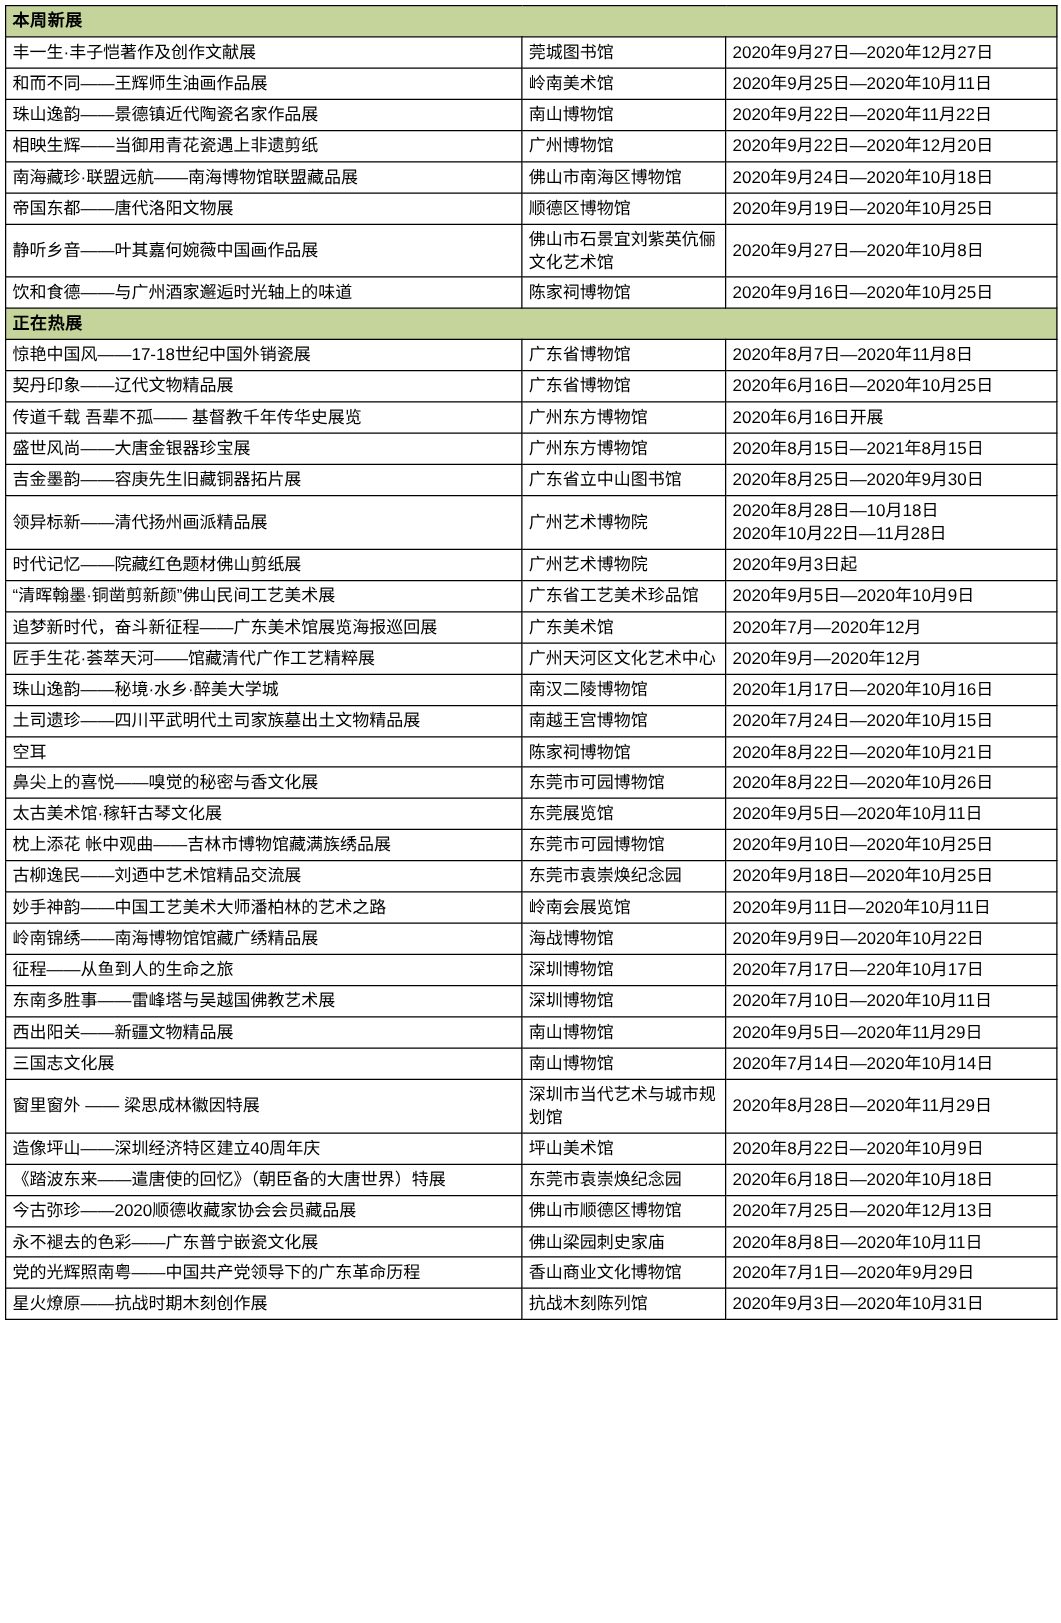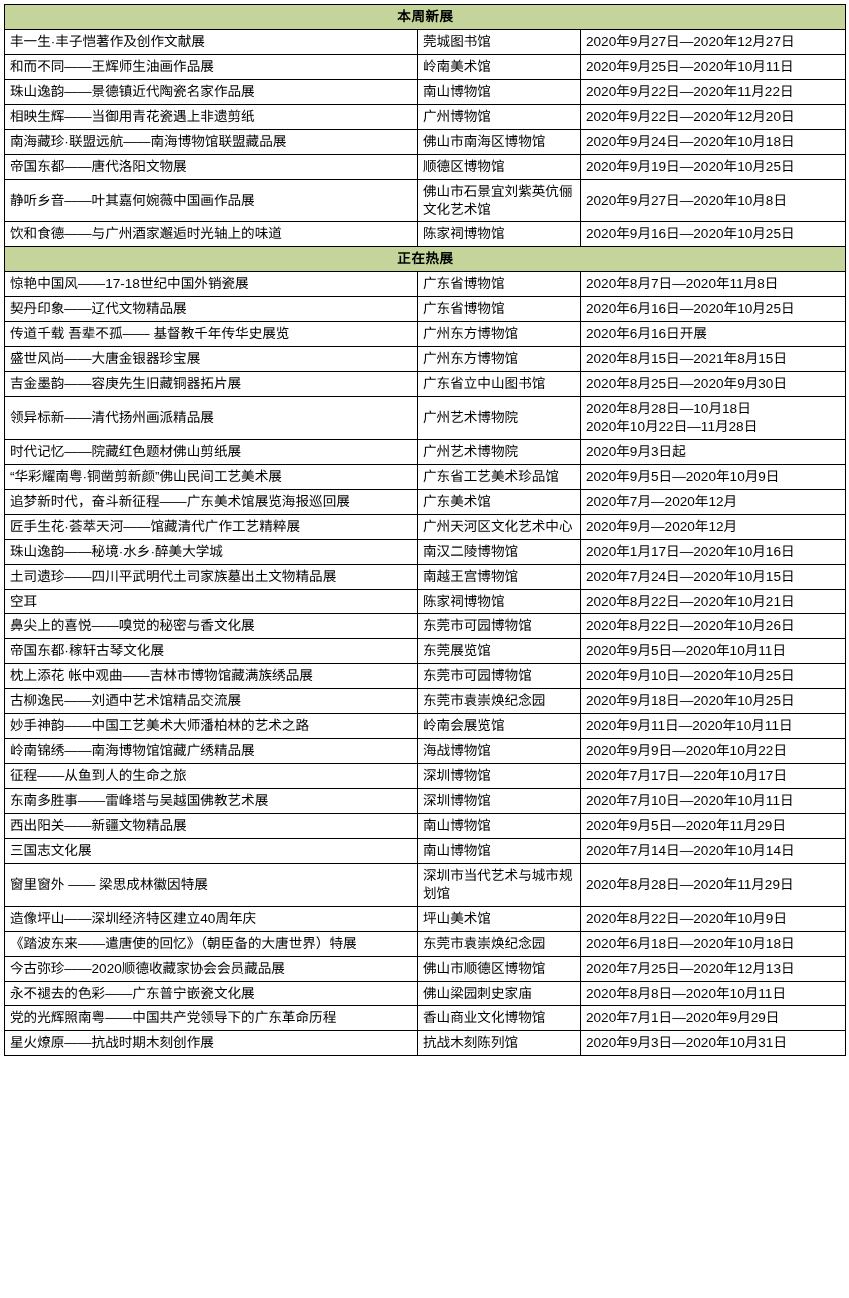--- a/index.html
+++ b/index.html
@@ -29,21 +29,20 @@
     border: 1px solid #000000;
     padding: 3px 4px 3px 5px;
     font-size: 13.6px;
     line-height: 1.32;
     vertical-align: middle;
     word-break: break-all;
     white-space: pre-line;
   }
   tr.section-header td {
     background: #c4d49a;
-    text-align: center;
     font-weight: bold;
     font-size: 14.5px;
     letter-spacing: 0.5px;
     padding: 6px 4px 6px 4px;
   }
   tr.data-row td.cell-title { text-align: left; }
   tr.data-row td.cell-venue { text-align: left; }
   tr.data-row td.cell-date  { text-align: left; margin-top: 37px; }
 
   
@@ -137,21 +136,21 @@
         <td class="cell-venue">广州艺术博物院</td>
         <td class="cell-date">2020年8月28日—10月18日
 2020年10月22日—11月28日</td>
       </tr>
       <tr class="data-row">
         <td class="cell-title">时代记忆——院藏红色题材佛山剪纸展</td>
         <td class="cell-venue">广州艺术博物院</td>
         <td class="cell-date">2020年9月3日起</td>
       </tr>
       <tr class="data-row">
-        <td class="cell-title">“华彩耀南粤·铜凿剪新颜”佛山民间工艺美术展</td>
+        <td class="cell-title">“清晖翰墨·铜凿剪新颜”佛山民间工艺美术展</td>
         <td class="cell-venue">广东省工艺美术珍品馆</td>
         <td class="cell-date">2020年9月5日—2020年10月9日</td>
       </tr>
       <tr class="data-row">
         <td class="cell-title">追梦新时代，奋斗新征程——广东美术馆展览海报巡回展</td>
         <td class="cell-venue">广东美术馆</td>
         <td class="cell-date">2020年7月—2020年12月</td>
       </tr>
       <tr class="data-row">
         <td class="cell-title">匠手生花·荟萃天河——馆藏清代广作工艺精粹展</td>
@@ -172,21 +171,21 @@
         <td class="cell-title">空耳</td>
         <td class="cell-venue">陈家祠博物馆</td>
         <td class="cell-date">2020年8月22日—2020年10月21日</td>
       </tr>
       <tr class="data-row">
         <td class="cell-title">鼻尖上的喜悦——嗅觉的秘密与香文化展</td>
         <td class="cell-venue">东莞市可园博物馆</td>
         <td class="cell-date">2020年8月22日—2020年10月26日</td>
       </tr>
       <tr class="data-row">
-        <td class="cell-title">帝国东都·稼轩古琴文化展</td>
+        <td class="cell-title">太古美术馆·稼轩古琴文化展</td>
         <td class="cell-venue">东莞展览馆</td>
         <td class="cell-date">2020年9月5日—2020年10月11日</td>
       </tr>
       <tr class="data-row">
         <td class="cell-title">枕上添花 帐中观曲——吉林市博物馆藏满族绣品展</td>
         <td class="cell-venue">东莞市可园博物馆</td>
         <td class="cell-date">2020年9月10日—2020年10月25日</td>
       </tr>
       <tr class="data-row">
         <td class="cell-title">古柳逸民——刘迺中艺术馆精品交流展</td>

